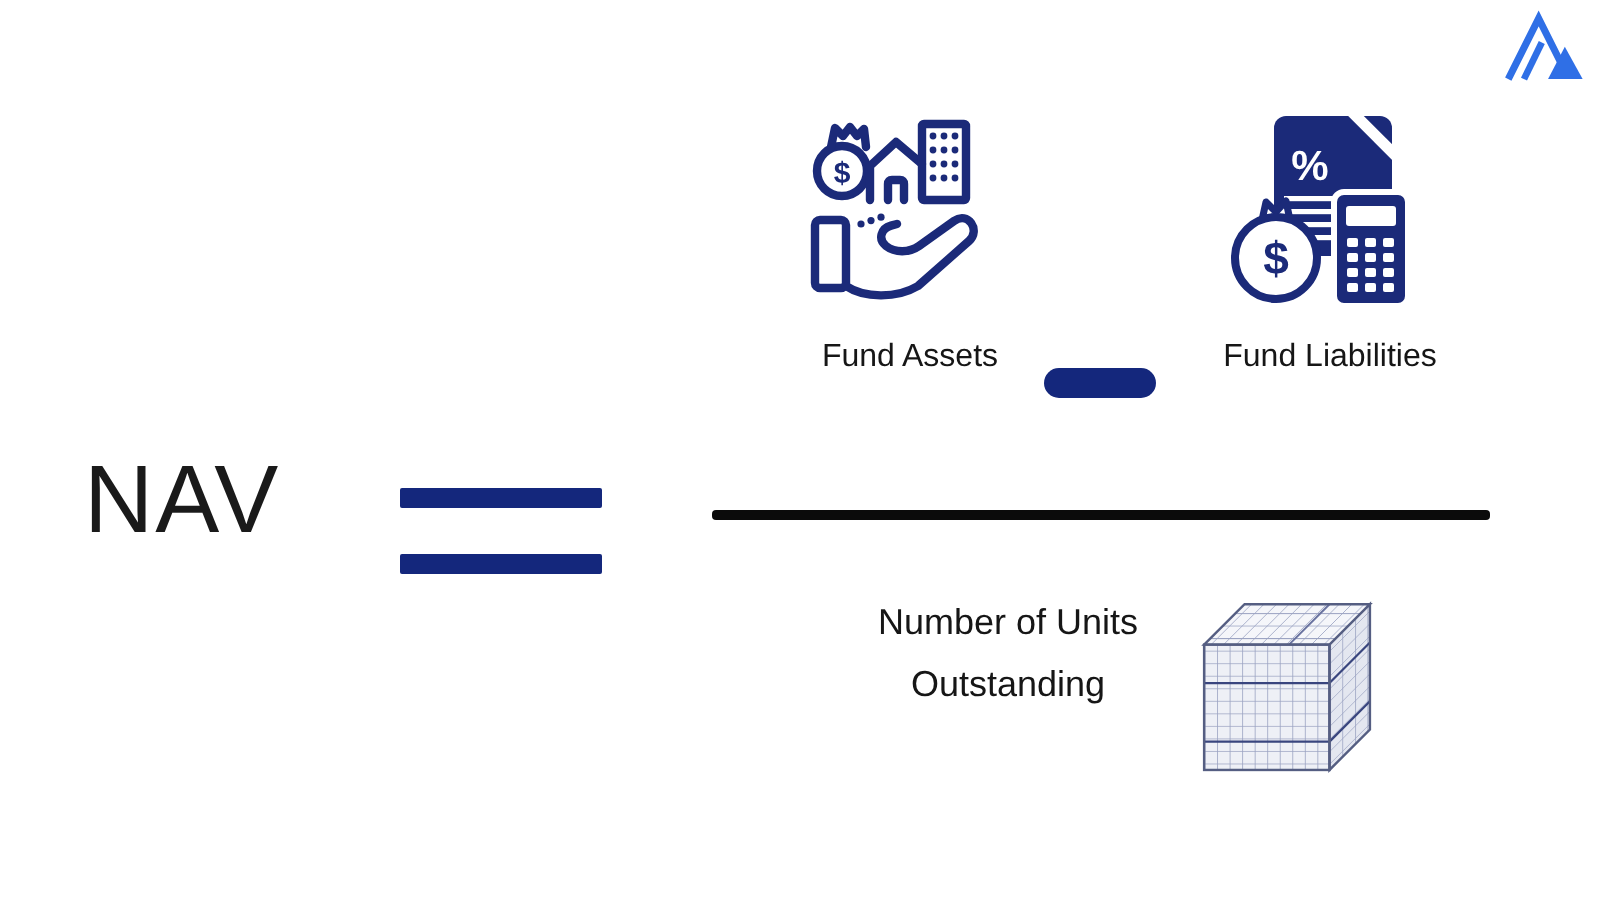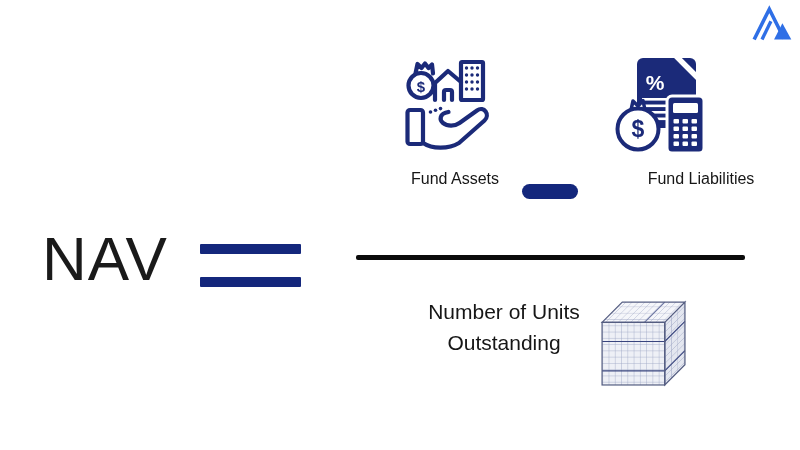--- a/index.html
+++ b/index.html
@@ -9,21 +9,21 @@
     font-family: "Liberation Sans", sans-serif;
     overflow: hidden;
   }
   .canvas { position:relative; width:800px; height:450px; background:var(--bg,#fff); }
   .abs { position:absolute; }
 
   .logo { left:751px; top:5px; width:44px; height:38px; color:var(--logo-blue,#2f6fe6); }
 
   .nav-term {
     left:42px; top:226px;
-    font-size:62px; line-height:1.05; font-weight:400;
+    font-size:48px; line-height:1.05; font-weight:400;
     color:var(--text-black,#1a1a1a); letter-spacing:1px;
   }
 
   .equals { left:200px; top:244px; width:101px; height:43px; }
   .equals .bar {
     position:absolute; left:0; width:101px; height:10px;
     background:var(--accent-navy,#14277c); border-radius:1px; display:block;
   }
   .equals .bar.b2 { top:33px; }
 
@@ -31,36 +31,36 @@
   .assets-icon { left:404px; top:56px; width:96px; height:100px; }
   .liab-icon   { left:615px; top:56px; width:96px; height:100px; }
   .cube-icon   { left:596px; top:294px; width:93px; height:93px; }
   .icon-box svg { width:100%; height:100%; display:block; }
 
   .term-label {
     color:#161616; text-align:center;
     font-size:16px; line-height:27px; font-weight:400;
   }
   .assets-label { left:396px; top:165px; width:118px; }
-  .liab-label   { left:640px; top:165px; width:122px; }
+  .liab-label   { left:604px; top:165px; width:122px; }
 
   .minus {
     left:522px; top:184px; width:56px; height:15px;
     background:var(--accent-navy,#14277c); border-radius:8px;
   }
 
   .fraction-bar {
     left:356px; top:255px; width:389px; height:4.5px;
     background:var(--line-black,#0b0b0b); border-radius:2px;
   }
 
   .denominator-label {
     left:427px; top:296px; width:154px;
     color:#161616; text-align:center;
-    font-size:21px; line-height:31px;
+    font-size:18px; line-height:31px;
   }
 </style>
 </head>
 <body>
 
 <div class="canvas">
 
   <div class="abs logo">
     <svg viewBox="0 0 42 36">
       <path d="M3,33 L17.5,4 L31.5,32" fill="none" stroke="currentColor" stroke-width="3.4"></path>

